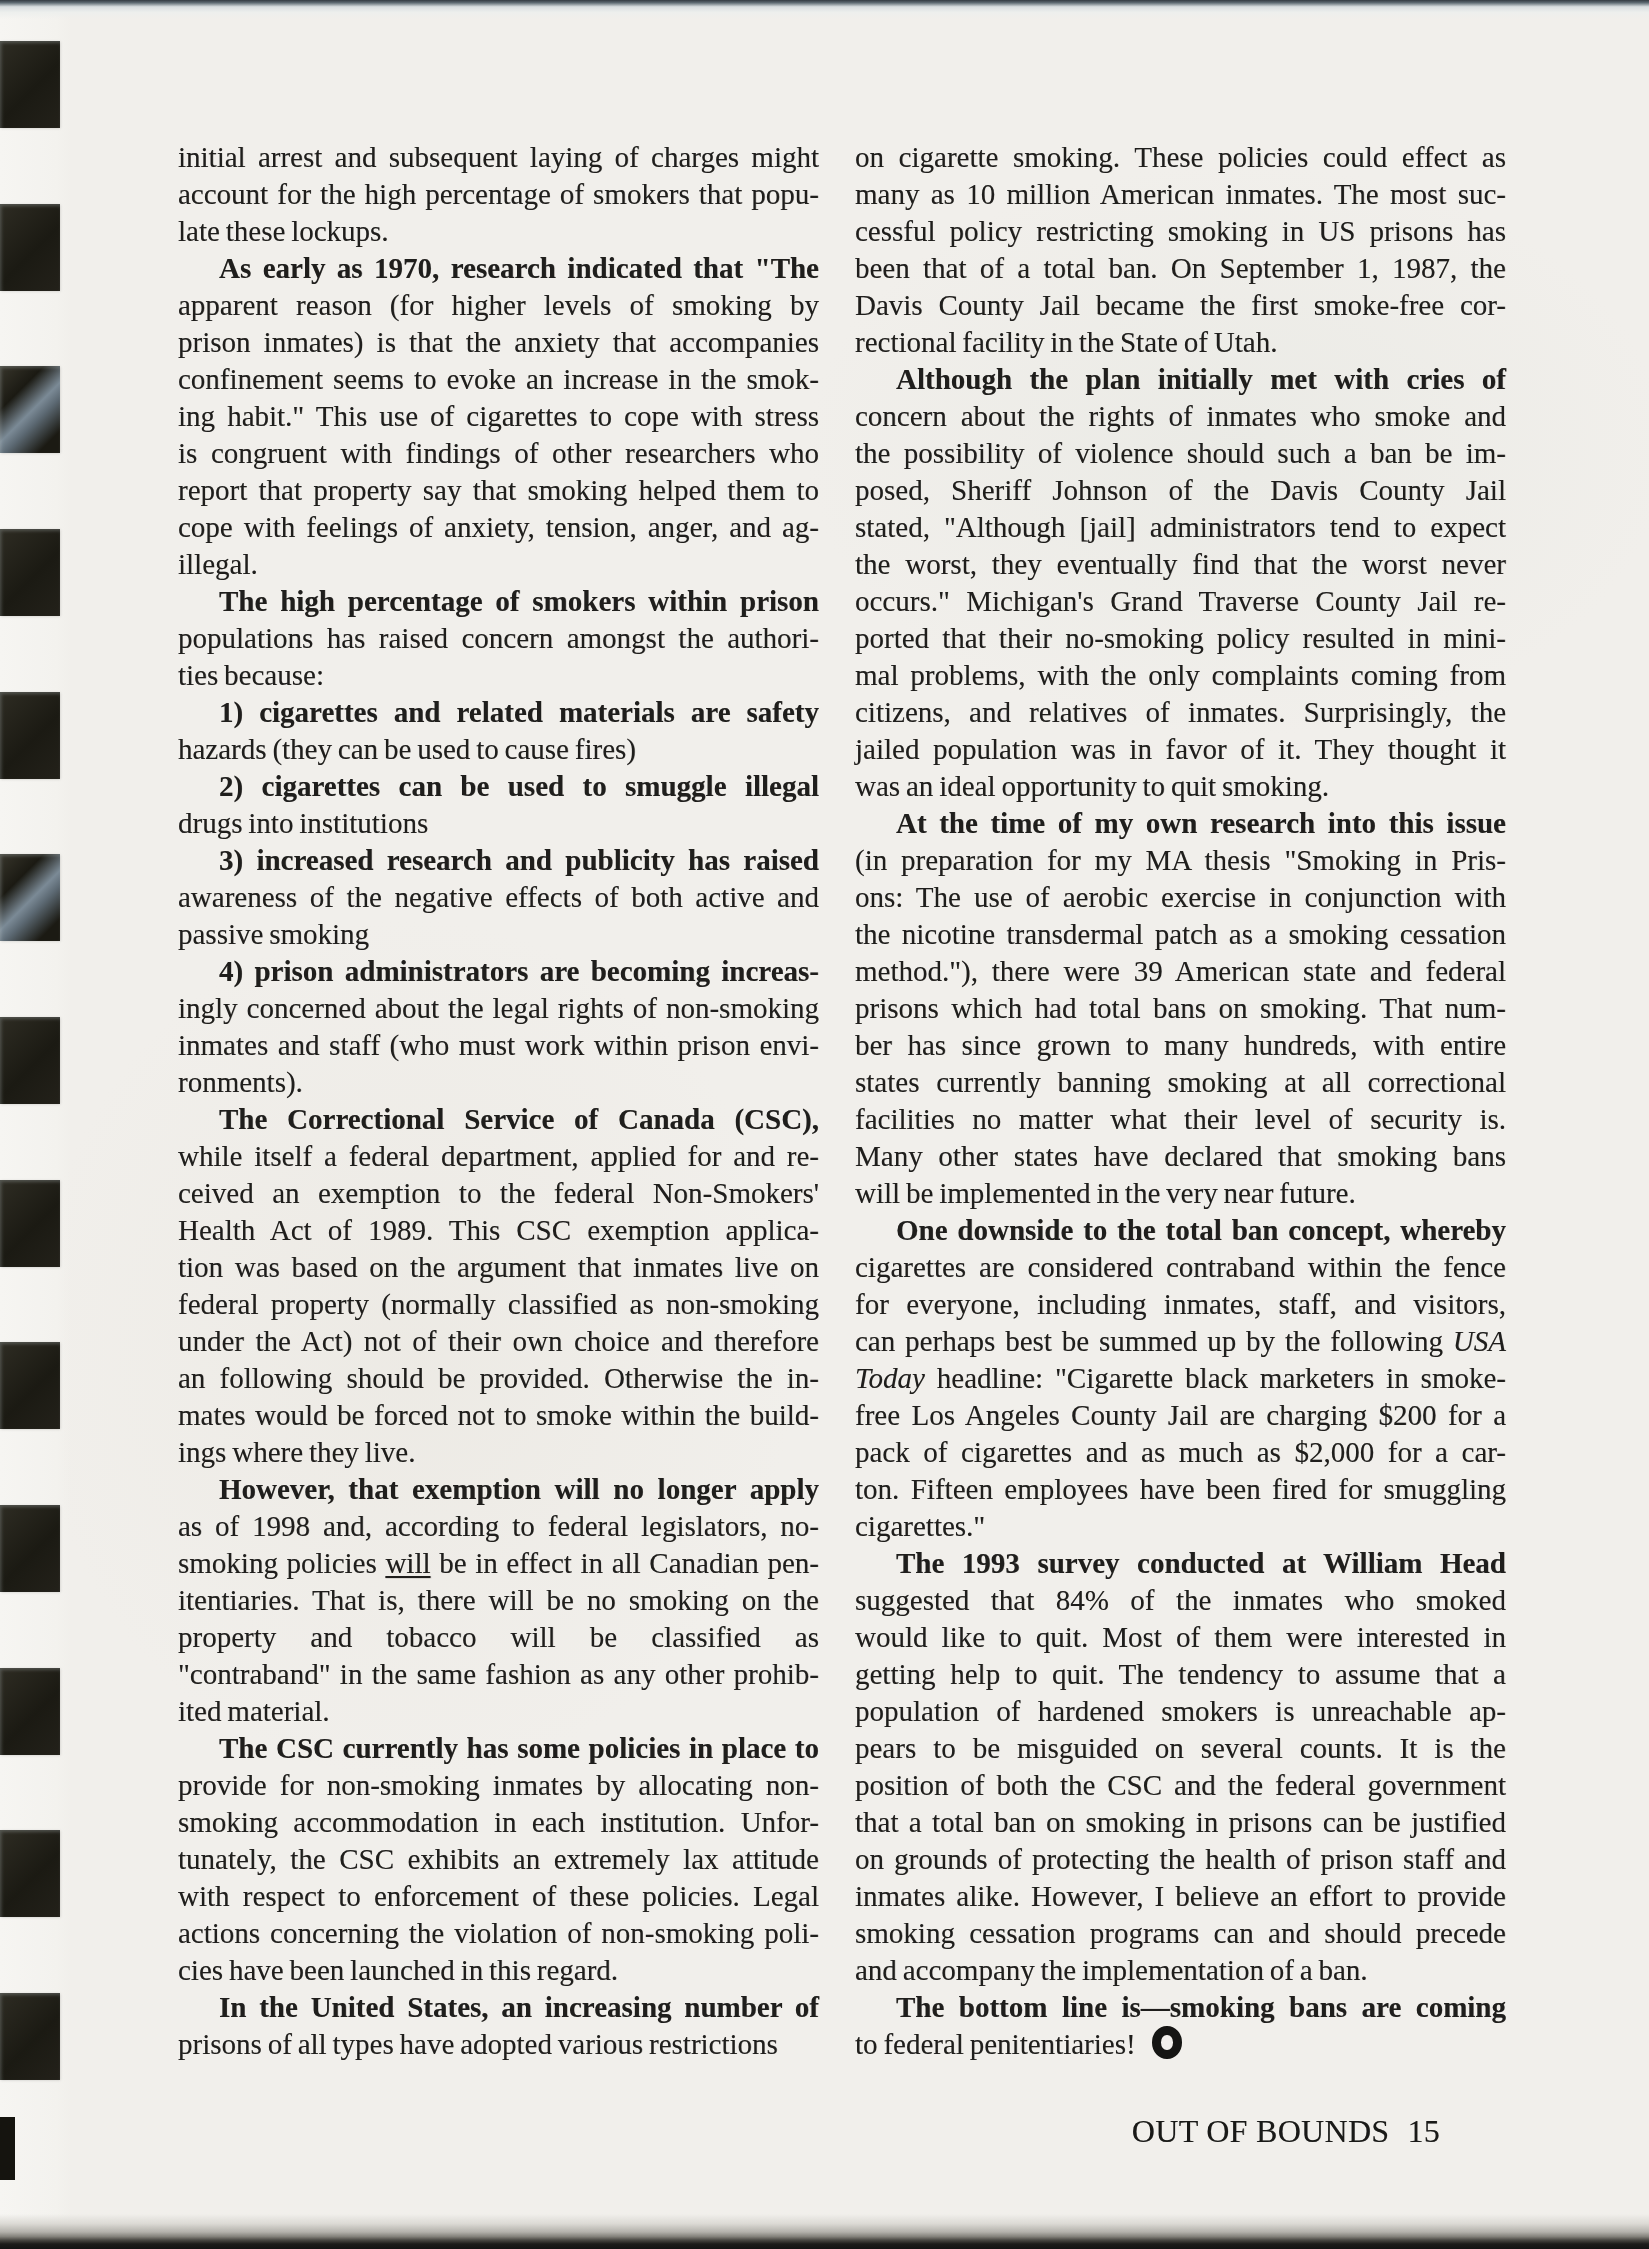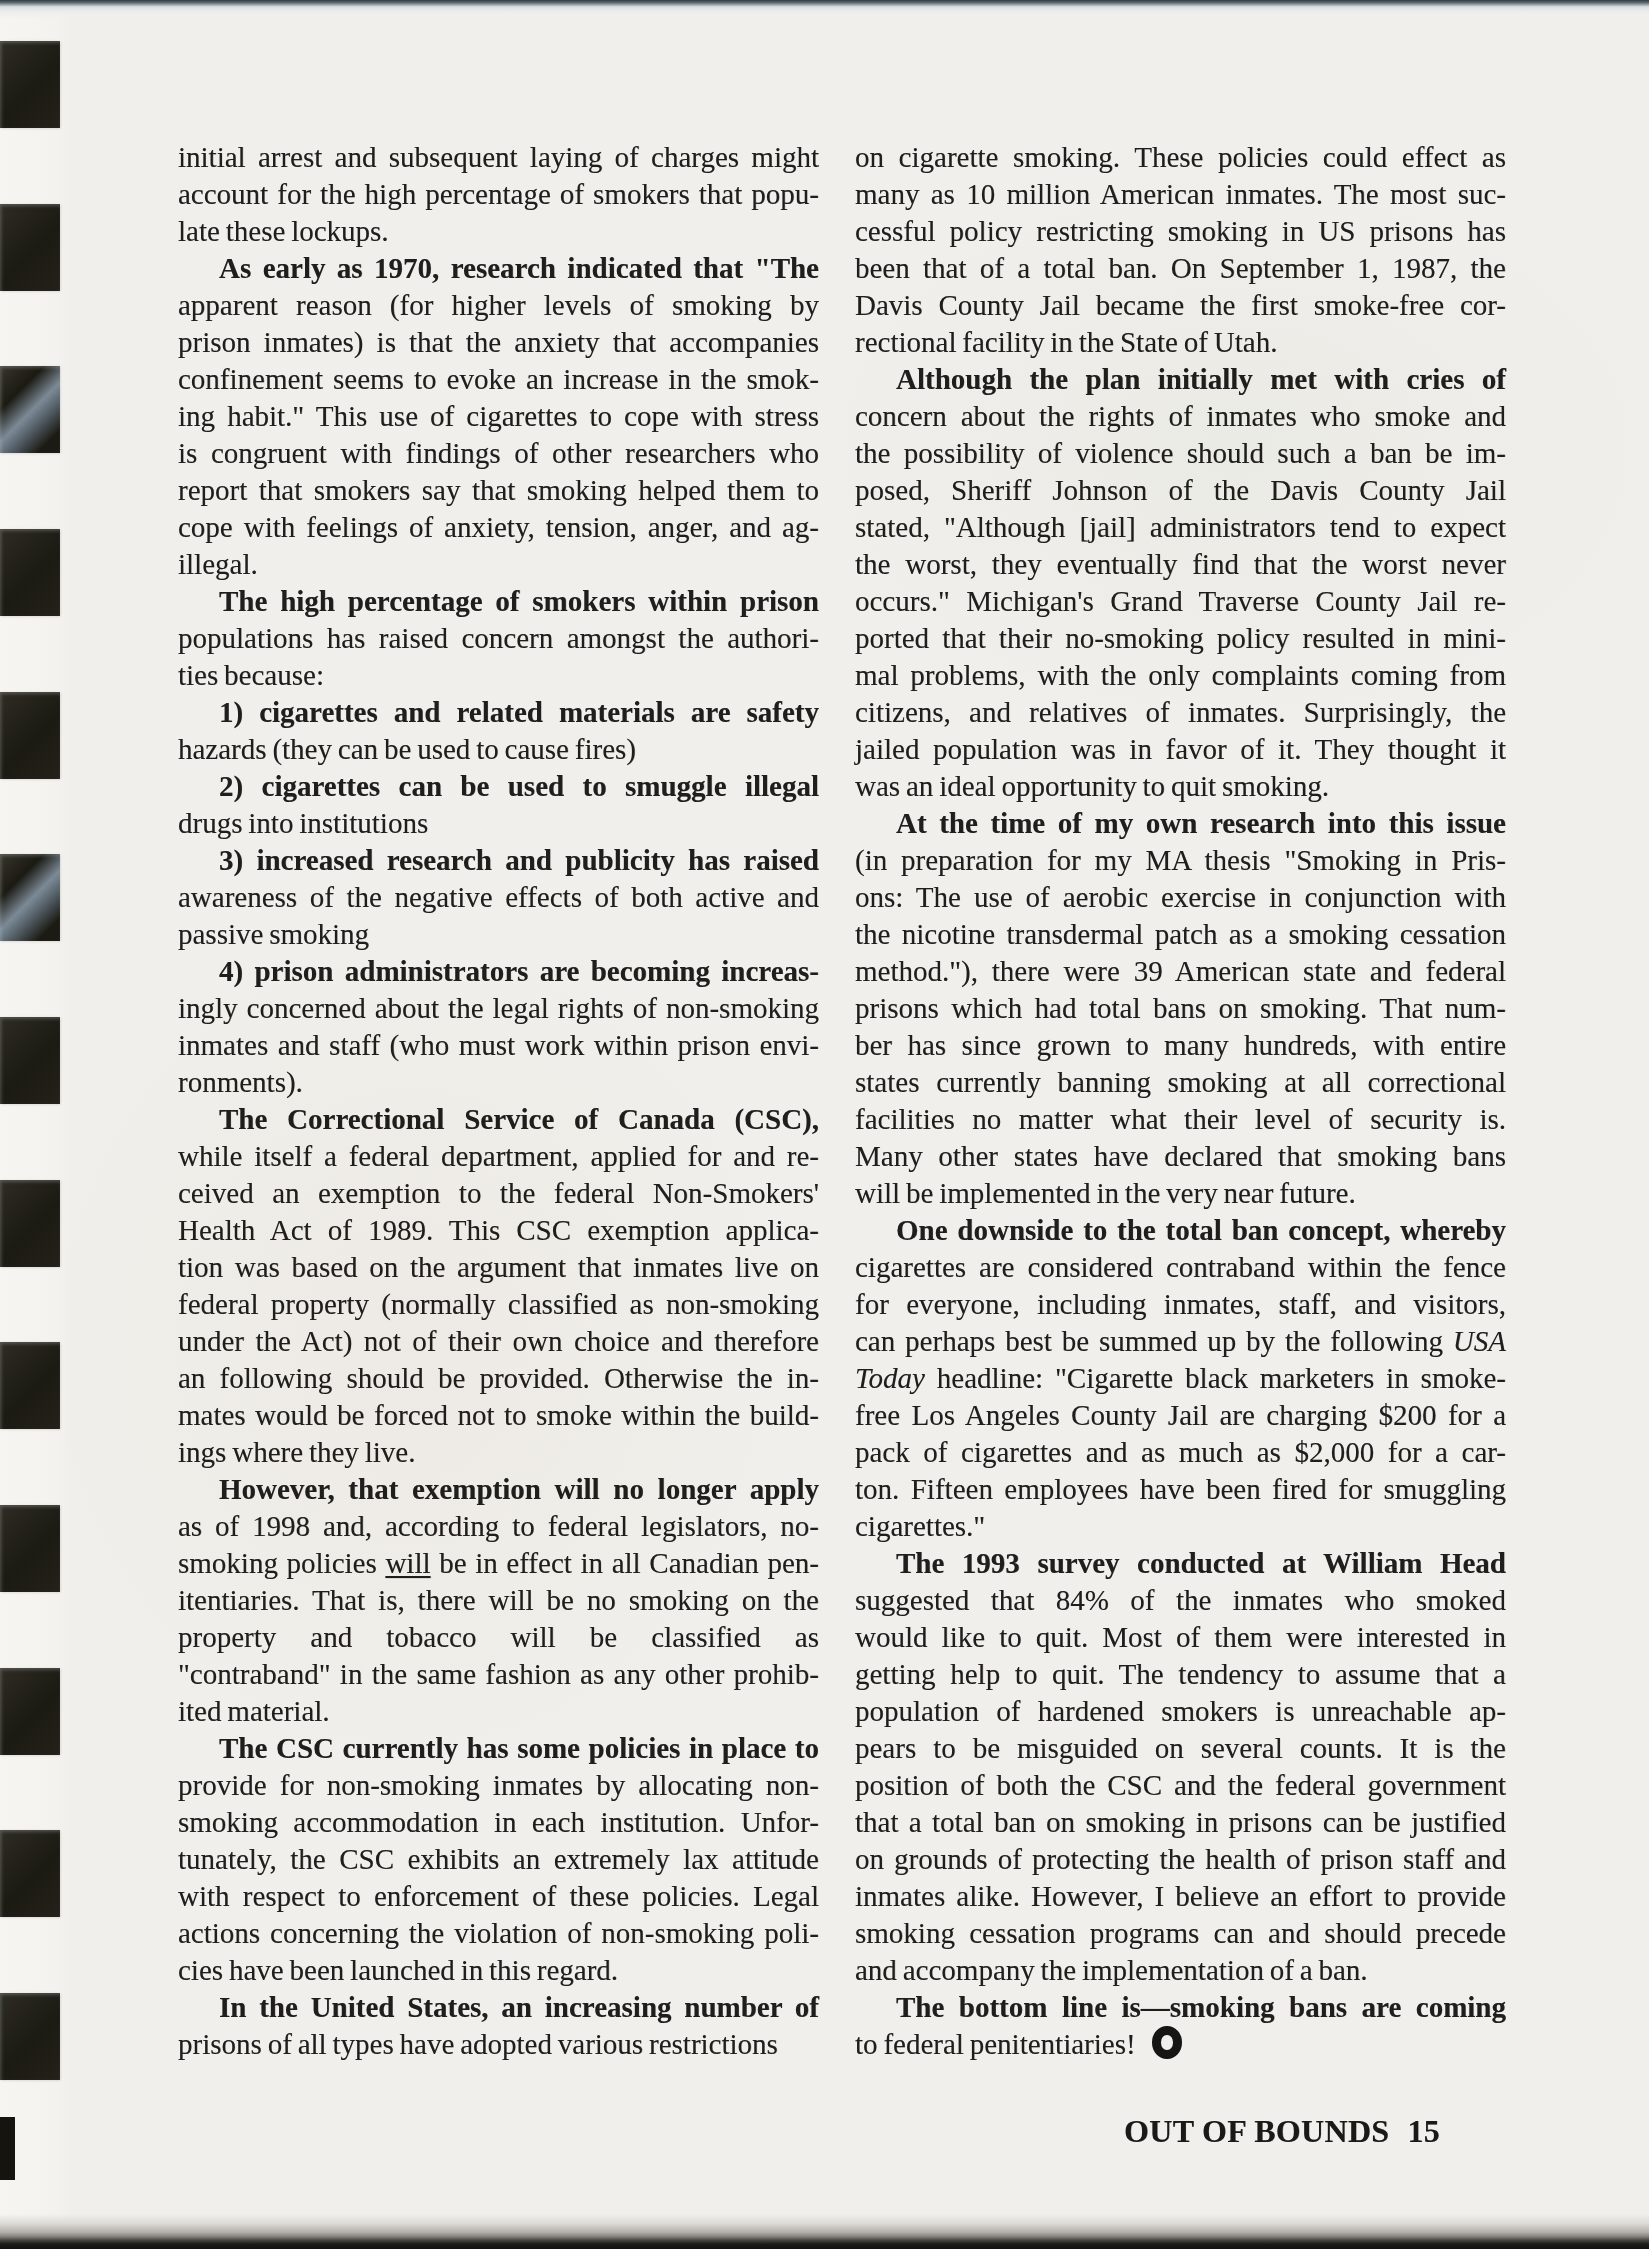--- a/index.html
+++ b/index.html
@@ -45,21 +45,21 @@
   .ring{
     display:inline-block;width:11.6px;height:14.4px;
     border:9px solid #151513;border-radius:50%;
     vertical-align:-4.8px;margin-left:11px;
     background:#f1efeb;
   }
   
   .footer{
     position:absolute;top:2112px;left:855px;width:651px;
     box-sizing:border-box;padding-right:66px;
-    text-align:right;font-weight:bold;font-size:32px;line-height:38px;
+    text-align:right;font-weight:normal;font-size:32px;line-height:38px;
     color:#191917;text-shadow:0.3px 0.3px 0.5px rgba(25,24,22,0.4);
     letter-spacing:0.3px;
   }
   .footer .pageno{margin-left:18px;}
 </style>
 </head>
 <body>
 
 <div class="page">
   <div class="binding-strip"></div>
@@ -86,21 +86,21 @@
         <div class="line"><span>account for the high percentage of smokers that popu-</span></div>
         <div class="line last"><span>late these lockups.</span></div>
       </div>
       <div class="para indent">
         <div class="line"><span>As early as 1970, research indicated that "The</span></div>
         <div class="line"><span>apparent reason (for higher levels of smoking by</span></div>
         <div class="line"><span>prison inmates) is that the anxiety that accompanies</span></div>
         <div class="line"><span>confinement seems to evoke an increase in the smok-</span></div>
         <div class="line"><span>ing habit." This use of cigarettes to cope with stress</span></div>
         <div class="line"><span>is congruent with findings of other researchers who</span></div>
-        <div class="line"><span>report that smokers say that smoking helped them to</span></div>
+        <div class="line"><span>report that property say that smoking helped them to</span></div>
         <div class="line"><span>cope with feelings of anxiety, tension, anger, and ag-</span></div>
         <div class="line last"><span>illegal.</span></div>
       </div>
       <div class="para indent">
         <div class="line"><span>The high percentage of smokers within prison</span></div>
         <div class="line"><span>populations has raised concern amongst the authori-</span></div>
         <div class="line last"><span>ties because:</span></div>
       </div>
       <div class="para indent">
         <div class="line"><span>1) cigarettes and related materials are safety</span></div>

